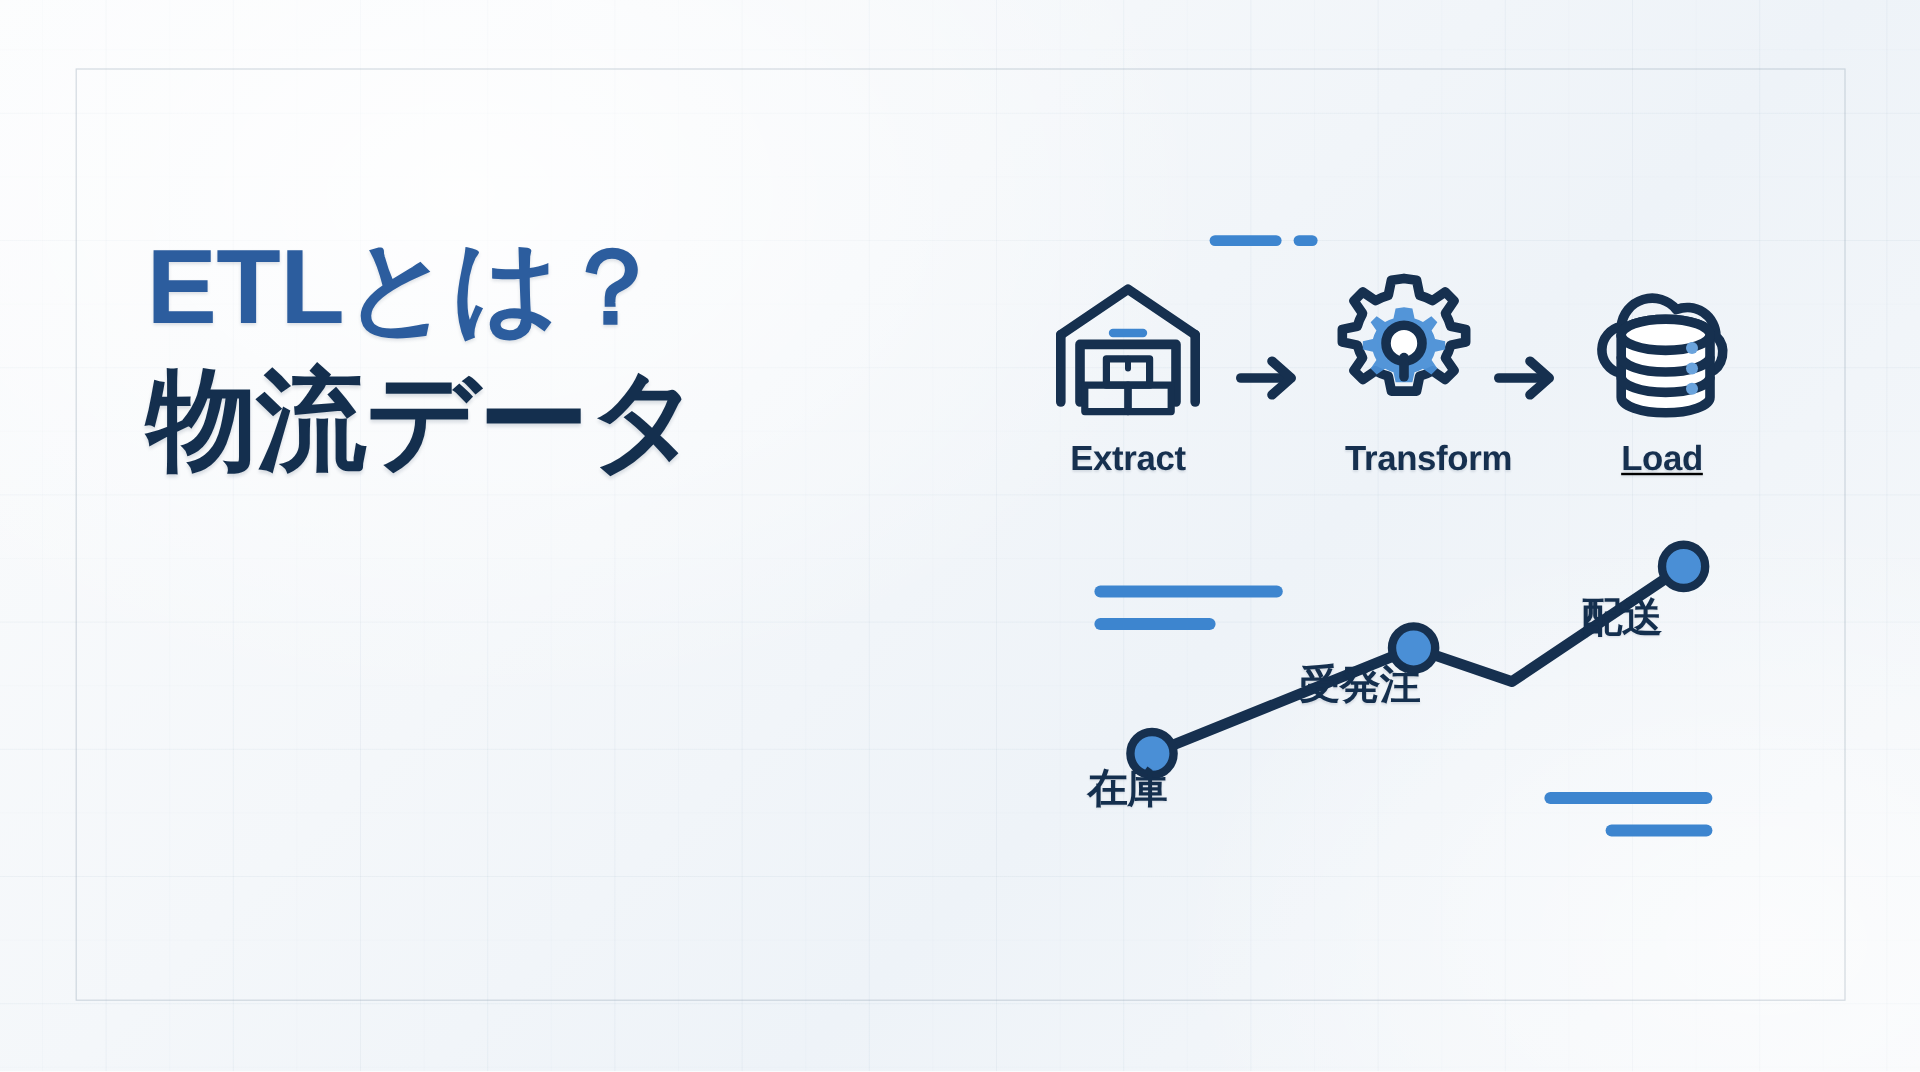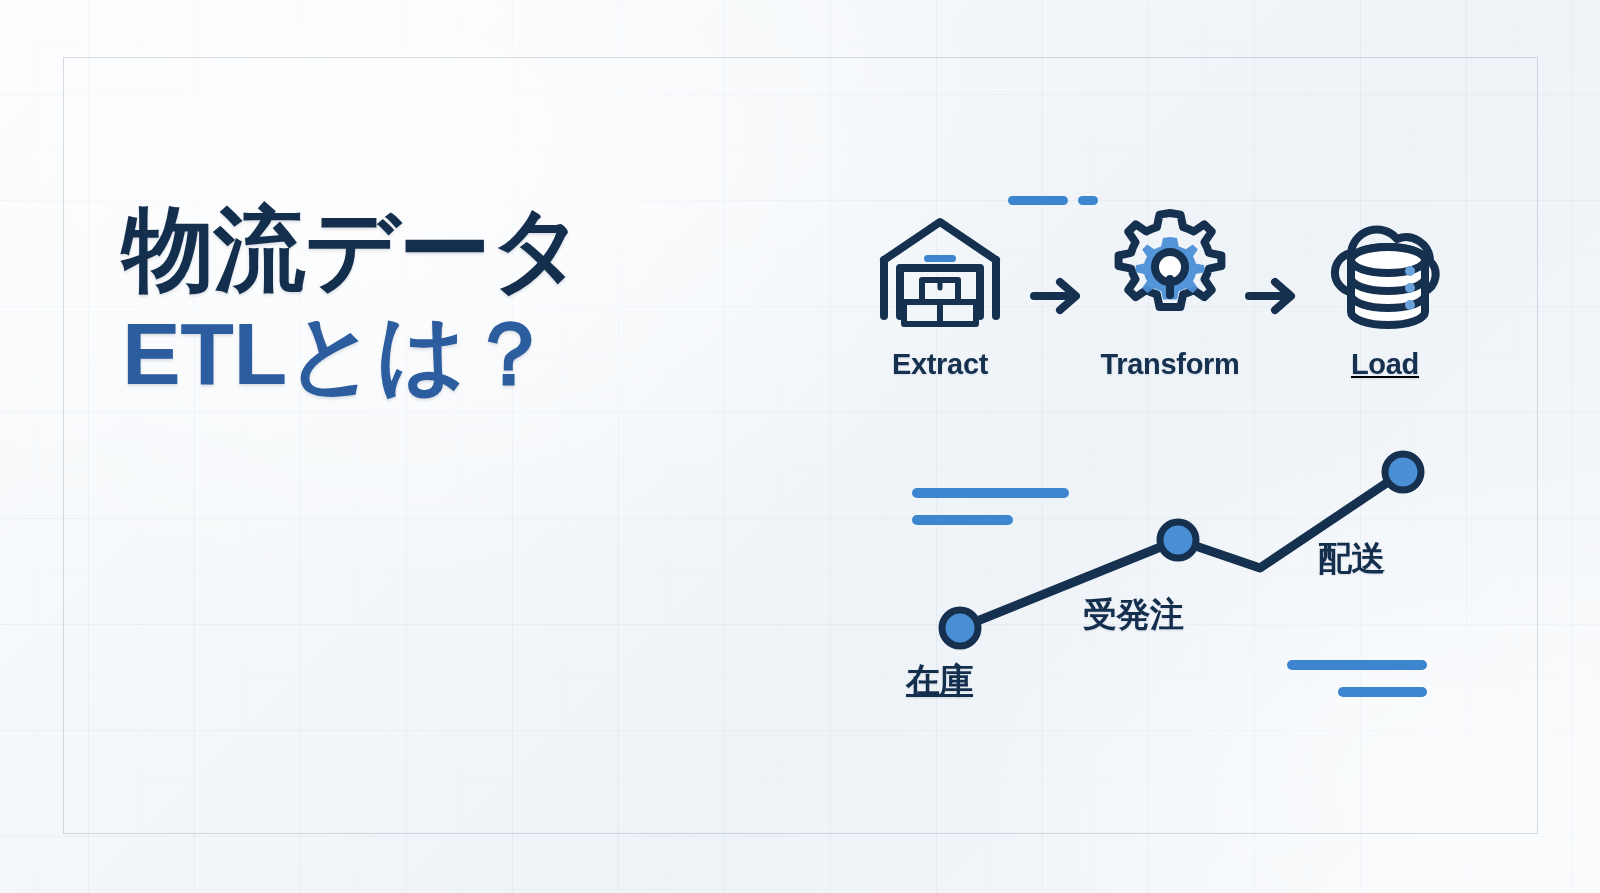--- a/index.html
+++ b/index.html
@@ -92,31 +92,31 @@
     left: 840px;
     top: 150px;
     width: 680px;
     height: 580px;
   }
 
   
   #etl-row {
     position: absolute;
     left: 0;
-    top: 46px;
+    top: 65px;
     width: 680px;
     height: 260px;
   }
   .etl-stage {
     position: absolute;
     width: 180px;
     text-align: center;
   }
   #stage-extract   { left: 10px;  top: 0; }
-  #stage-transform { left: 240px; top: 0; }
+  #stage-transform { left: 240px; top: 0; text-align: right; }
   #stage-load      { left: 455px; top: 0; text-decoration: underline; }
 
   .etl-icon {
     height: 150px;
     display: flex;
     align-items: center;
     justify-content: center;
   }
   .etl-label {
     font-size: 29px;
@@ -158,39 +158,38 @@
     height: 300px;
   }
   .trend-label {
     position: absolute;
     font-size: 34px;
     font-weight: 700;
     color: #142f4e;
     letter-spacing: -0.5px;
     white-space: nowrap;
     text-shadow: 0 1px 2px rgba(20,40,70,0.13);
-    margin-top: 44px;
-  }
-  #label-zaiko   { left: 66px;  top: 214px; text-decoration: underline; }
+  }
+  #label-zaiko   { left: 66px;  top: 234px; }
   #label-juhachu { left: 243px; top: 148px; }
   #label-haiso   { left: 478px; top: 92px;  }
 </style>
 </head>
 <body>
 
 <div id="stage">
 
   <div id="grid-texture"></div>
   <div id="grid-texture-fine"></div>
   <div id="sheen"></div>
   <div id="frame"></div>
 
   <div id="headline">
+    <p class="hl-line" id="hl-line-1">ETLとは？</p>
     <p class="hl-line" id="hl-line-2">物流データ</p>
-    <p class="hl-line" id="hl-line-1">ETLとは？</p>
   </div>
 
   <div id="graphic">
 
     <div class="deco-bar" id="deco-top-long"></div>
     <div class="deco-bar" id="deco-top-short"></div>
     <div class="deco-bar" id="deco-mid-long"></div>
     <div class="deco-bar" id="deco-mid-short"></div>
     <div class="deco-bar" id="deco-bot-long"></div>
     <div class="deco-bar" id="deco-bot-short"></div>

